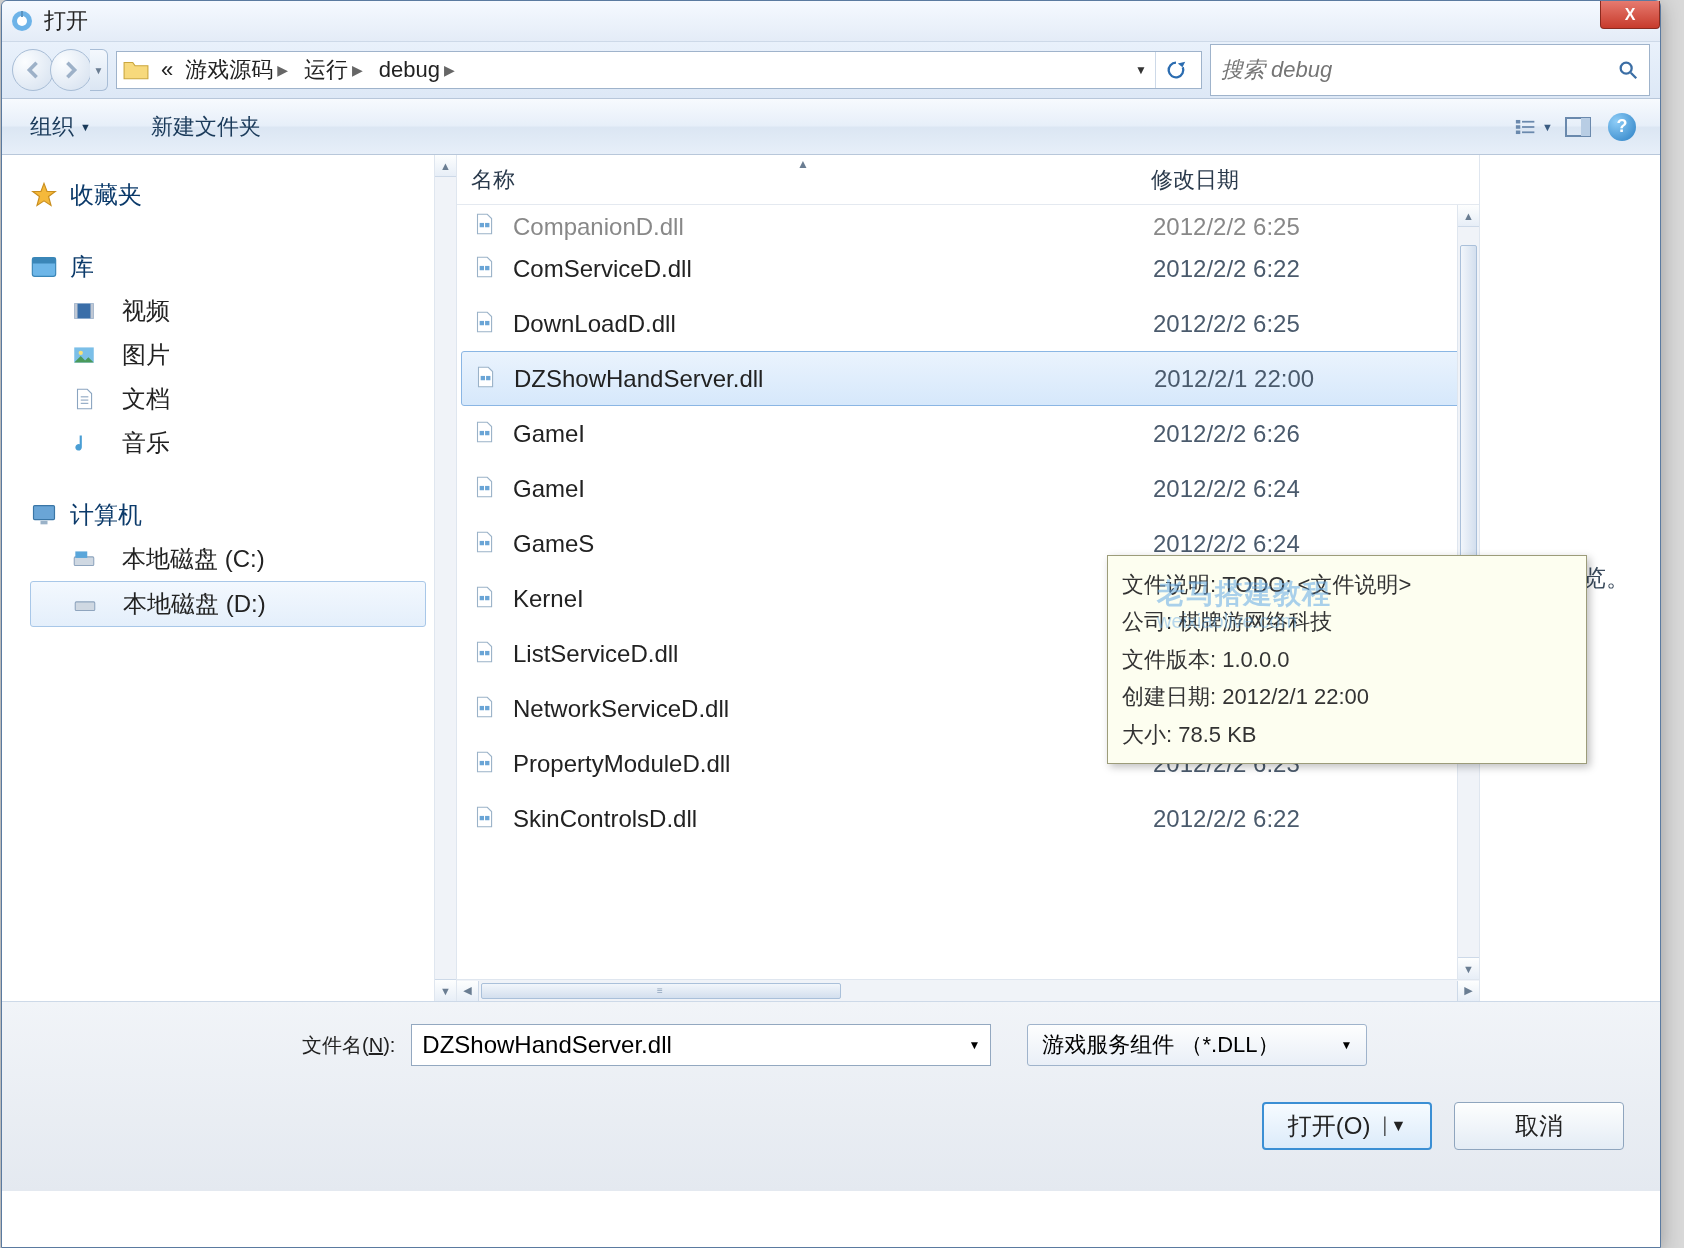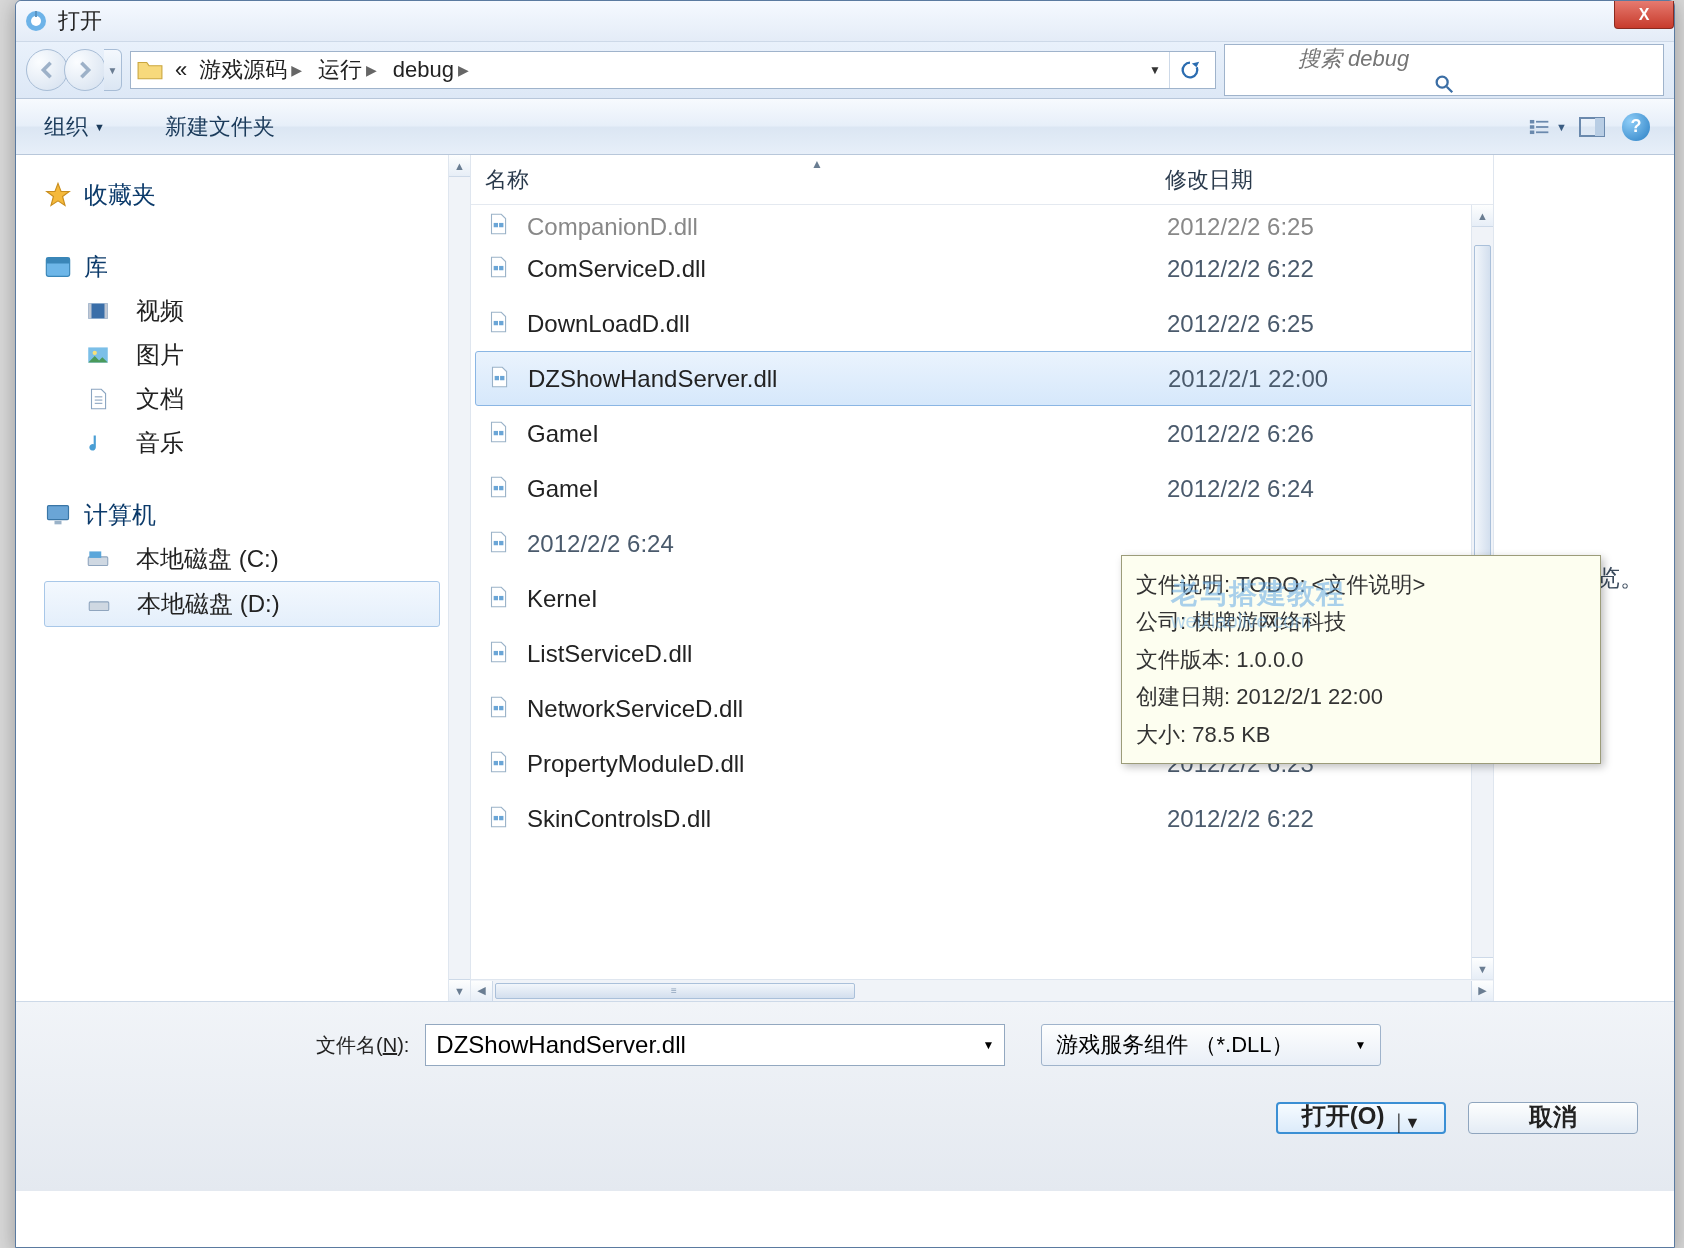--- a/index.html
+++ b/index.html
@@ -1,38 +1,38 @@
 <!DOCTYPE html>
 <html><head>
 <meta charset="utf-8">
 <style>
 * { box-sizing: border-box; margin: 0; padding: 0; font-family: "Microsoft YaHei", "Segoe UI", Tahoma, sans-serif; }
 body { background: #d8d8d8; width: 1684px; height: 1248px; overflow: hidden; }
 
-.dialog { position: absolute; left: 15px; top: 0; width: 1660px; height: 1248px; background: #fff; border: 1px solid #5a7aa0; border-radius: 6px 6px 0 0; box-shadow: 0 4px 20px rgba(0,0,0,.3); }
+.dialog { position: absolute; left: 1px; top: 0; width: 1660px; height: 1248px; background: #fff; border: 1px solid #5a7aa0; border-radius: 6px 6px 0 0; box-shadow: 0 4px 20px rgba(0,0,0,.3); }
 
 .titlebar { height: 40px; background: linear-gradient(#f5f9ff, #e4ecf7); border-radius: 6px 6px 0 0; display: flex; align-items: center; padding: 0 8px; position: relative; }
 .titlebar .appicon { width: 24px; height: 24px; margin-right: 10px; }
 .titlebar .title { font-size: 22px; color: #222; }
 .close-btn { position: absolute; right: 0; top: 0; width: 60px; height: 28px; background: linear-gradient(#e67a6f, #c73b2c); border: 1px solid #8a2a1f; border-top: none; border-radius: 0 0 4px 4px; display: flex; align-items: center; justify-content: center; color: #fff; font-weight: bold; font-size: 16px; }
 
 .navrow { height: 58px; background: linear-gradient(#e9f1fb, #dde8f6); border-top: 1px solid #cdd9e8; border-bottom: 1px solid #b8c7da; display: flex; align-items: center; padding: 0 10px; gap: 8px; }
 .navbtns { display: flex; align-items: center; }
 .navbtn { width: 42px; height: 42px; border-radius: 50%; background: radial-gradient(circle at 30% 30%, #fbfdff, #d3dfee); border: 1px solid #a8bdd6; display: flex; align-items: center; justify-content: center; color: #9db1c8; }
 .navbtn + .navbtn { margin-left: -4px; }
 .navbtn-drop { width: 18px; height: 42px; border: 1px solid #a8bdd6; border-left: none; border-radius: 0 6px 6px 0; background: linear-gradient(#f4f8fd, #dbe6f3); display: flex; align-items: center; justify-content: center; color: #6a7d92; font-size: 10px; margin-left: -2px; }
 
 .addressbar { flex: 1; height: 38px; background: #fff; border: 1px solid #9fb3cb; display: flex; align-items: center; padding: 0 6px; }
 .addr-folder { width: 26px; height: 22px; margin-right: 6px; }
 .crumb { display: flex; align-items: center; font-size: 22px; color: #222; padding: 0 6px; white-space: nowrap; }
 .crumb-sep { font-size: 14px; color: #666; margin: 0 4px; }
 .addr-drop { margin-left: auto; font-size: 12px; color: #333; padding: 0 8px; }
 .addr-refresh { width: 40px; height: 36px; border-left: 1px solid #cdd9e8; display: flex; align-items: center; justify-content: center; color: #2b6cb0; }
 
-.searchbar { width: 440px; height: 52px; background: #fff; border: 1px solid #9fb3cb; display: flex; align-items: center; padding: 0 10px; flex-direction: column; }
+.searchbar { width: 440px; height: 52px; background: #fff; border: 1px solid #9fb3cb; display: flex; align-items: center; padding: 0 10px; }
 .searchbar input { border: none; outline: none; flex: 1; font-size: 22px; font-style: italic; color: #888; background: transparent; }
 .searchbar .sicon { color: #3b6ea5; }
 
 .toolbar { height: 56px; background: linear-gradient(#f7fafe, #e7eff9 48%, #dbe6f3 52%, #e7eff9); border-bottom: 1px solid #b8c7da; display: flex; align-items: center; padding: 0 18px; font-size: 22px; color: #1a3a5a; }
 .tb-item { display: flex; align-items: center; gap: 6px; padding: 4px 10px; cursor: default; }
 .tb-drop { font-size: 11px; }
 .tb-spacer { flex: 1; }
 .tb-iconbtn { width: 40px; height: 36px; display: flex; align-items: center; justify-content: center; color: #3a5c82; border: 1px solid transparent; }
 .tb-iconbtn + .tb-iconbtn { margin-left: 4px; }
 .help-icon { width: 28px; height: 28px; border-radius: 50%; background: radial-gradient(circle at 30% 30%, #8ecdf7, #2a7fc4); color: #fff; display: flex; align-items: center; justify-content: center; font-weight: bold; font-size: 18px; }
@@ -84,21 +84,21 @@
 
 .footer { height: 190px; background: linear-gradient(#f1f4f8, #e4e9f0); border-top: 1px solid #cdd9e8; padding: 22px 30px 0 30px; }
 .frow1 { display: flex; align-items: center; gap: 16px; margin-left: 270px; }
 .flabel { font-size: 20px; color: #222; }
 .flabel u { text-decoration: underline; }
 .fname-combo { width: 580px; height: 42px; background: #fff; border: 1px solid #93a8c0; display: flex; align-items: center; padding: 0 10px; font-size: 24px; }
 .fname-combo .dd { margin-left: auto; font-size: 12px; }
 .ftype-combo { width: 340px; height: 42px; background: linear-gradient(#fdfefe,#e9eff7); border: 1px solid #9fb3cb; border-radius: 3px; display: flex; align-items: center; padding: 0 14px; font-size: 22px; margin-left: 20px; }
 .ftype-combo .dd { margin-left: auto; font-size: 12px; }
 .frow2 { display: flex; justify-content: flex-end; gap: 22px; margin-top: 36px; padding-right: 6px; }
-.btn { width: 170px; height: 32px; border: 1px solid #8fa5be; border-radius: 4px; background: linear-gradient(#fdfefe,#e4ecf5); display: flex; align-items: flex-end; justify-content: center; font-size: 24px; color: #222; font-weight: bold; }
+.btn { width: 170px; height: 48px; border: 1px solid #8fa5be; border-radius: 4px; background: linear-gradient(#fdfefe,#e4ecf5); display: flex; align-items: center; justify-content: center; font-size: 24px; color: #222; }
 .btn.primary { border: 2px solid #3b8fd4; background: linear-gradient(#f6fbff,#dcebfa); }
 
 svg { display: block; }
 </style>
 </head>
 <body>
 
 <div class="dialog">
 
   <div class="titlebar">
@@ -372,20 +372,21 @@
               <span class="rdate">2012/2/2 6:24</span>
             </div>
             <div class="row">
               <span class="ficon">
                 <svg viewBox="0 0 24 24" width="26" height="26">
                   <path d="M6 3h9l4 4v14H6z" fill="#fff" stroke="#9ab2c8"></path>
                   <rect x="8" y="11" width="4" height="4" fill="#6aa5d6"></rect>
                   <rect x="13" y="11" width="4" height="4" fill="#6aa5d6"></rect>
                 </svg>
               </span>
+              <span class="rname">GameS</span>
               <span class="rdate">2012/2/2 6:24</span>
             </div>
             <div class="row">
               <span class="ficon">
                 <svg viewBox="0 0 24 24" width="26" height="26">
                   <path d="M6 3h9l4 4v14H6z" fill="#fff" stroke="#9ab2c8"></path>
                   <rect x="8" y="11" width="4" height="4" fill="#6aa5d6"></rect>
                   <rect x="13" y="11" width="4" height="4" fill="#6aa5d6"></rect>
                 </svg>
               </span>

